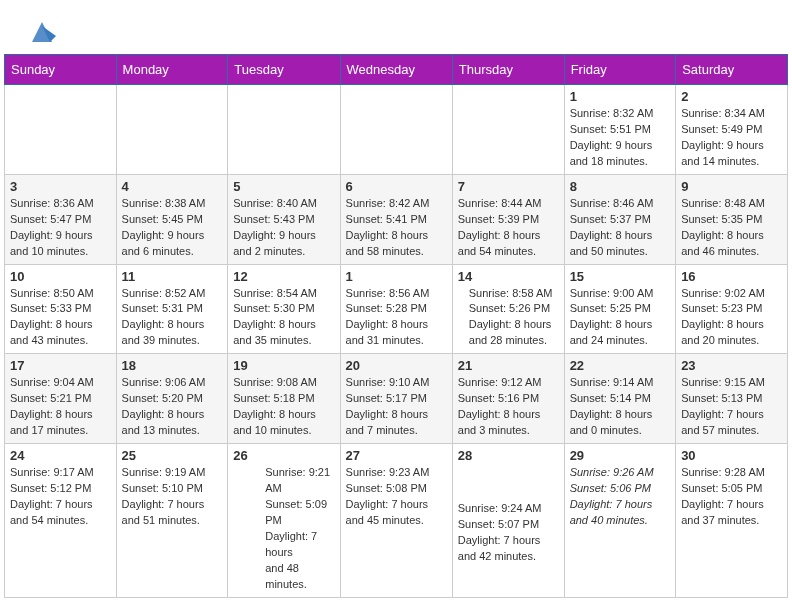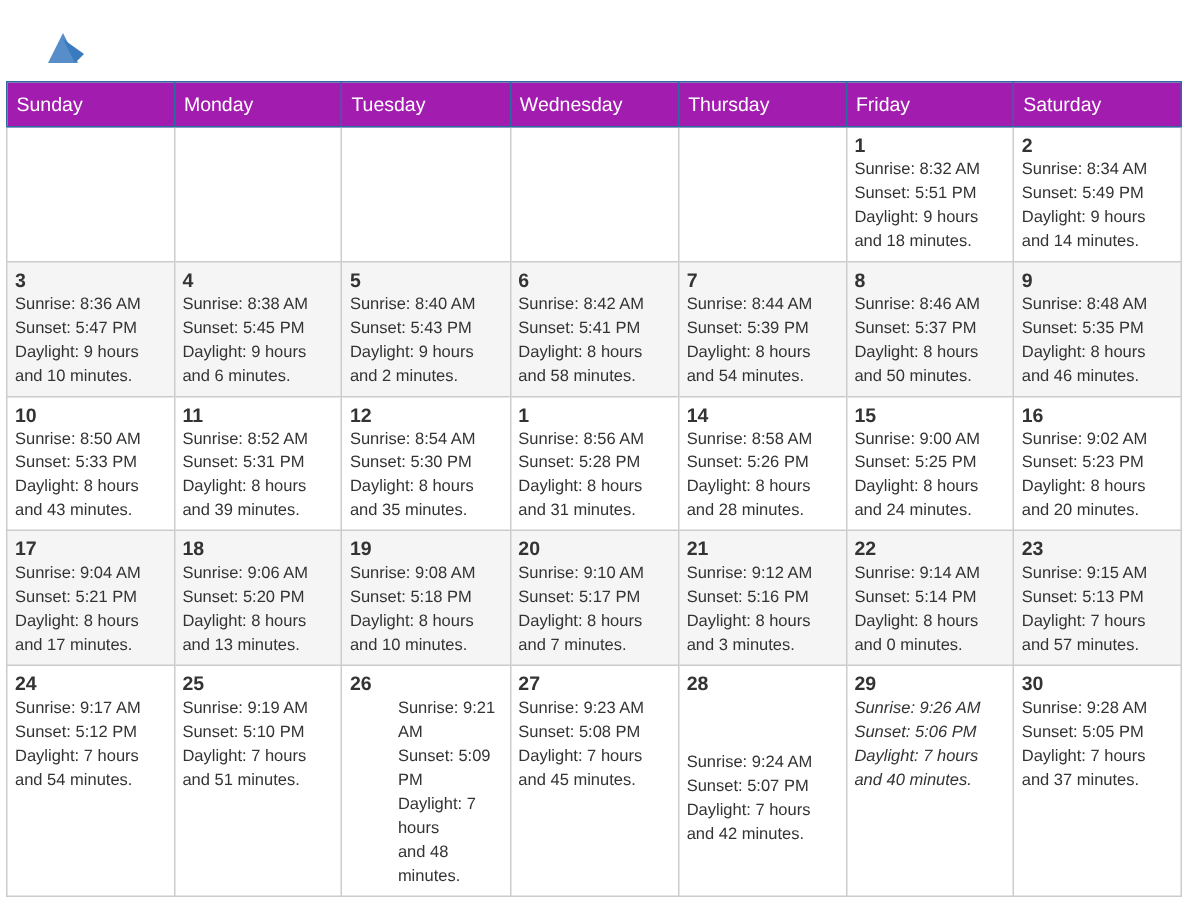--- a/index.html
+++ b/index.html
@@ -222,21 +222,21 @@
           </td>
           <td>
             <span class="day-num">1</span>
             <div class="day-info" style="white-space: pre-line;">Sunrise: 8:56 AM
 Sunset: 5:28 PM
 Daylight: 8 hours
 and 31 minutes.</div>
           </td>
           <td>
             <span class="day-num">14</span>
-            <div class="day-info" style="white-space: pre-line;">Sunrise: 8:58 AM
+            <div class="day-info" style="white-space: pre-line; margin-left: 11px;">Sunrise: 8:58 AM
 Sunset: 5:26 PM
 Daylight: 8 hours
 and 28 minutes.</div>
           </td>
           <td>
             <span class="day-num">15</span>
             <div class="day-info" style="white-space: pre-line;">Sunrise: 9:00 AM
 Sunset: 5:25 PM
 Daylight: 8 hours
 and 24 minutes.</div>

